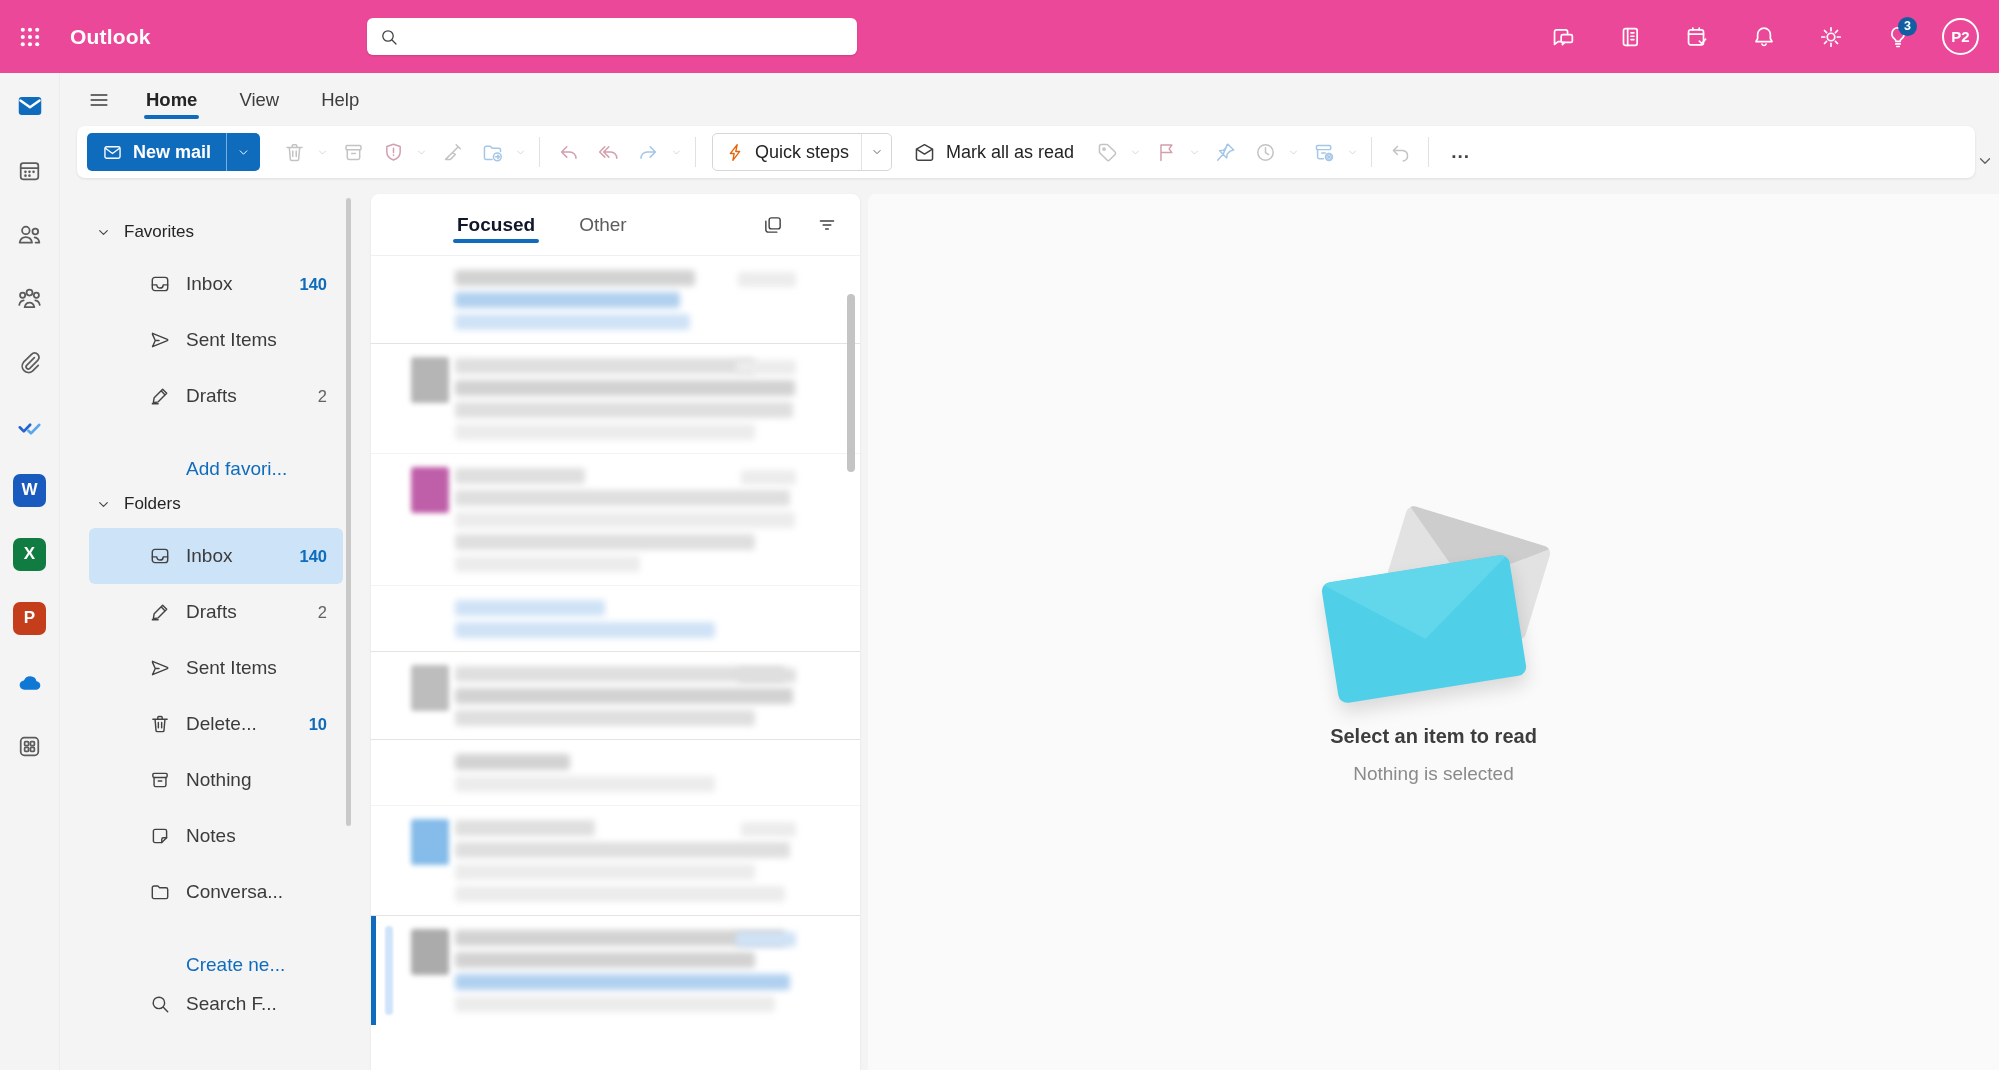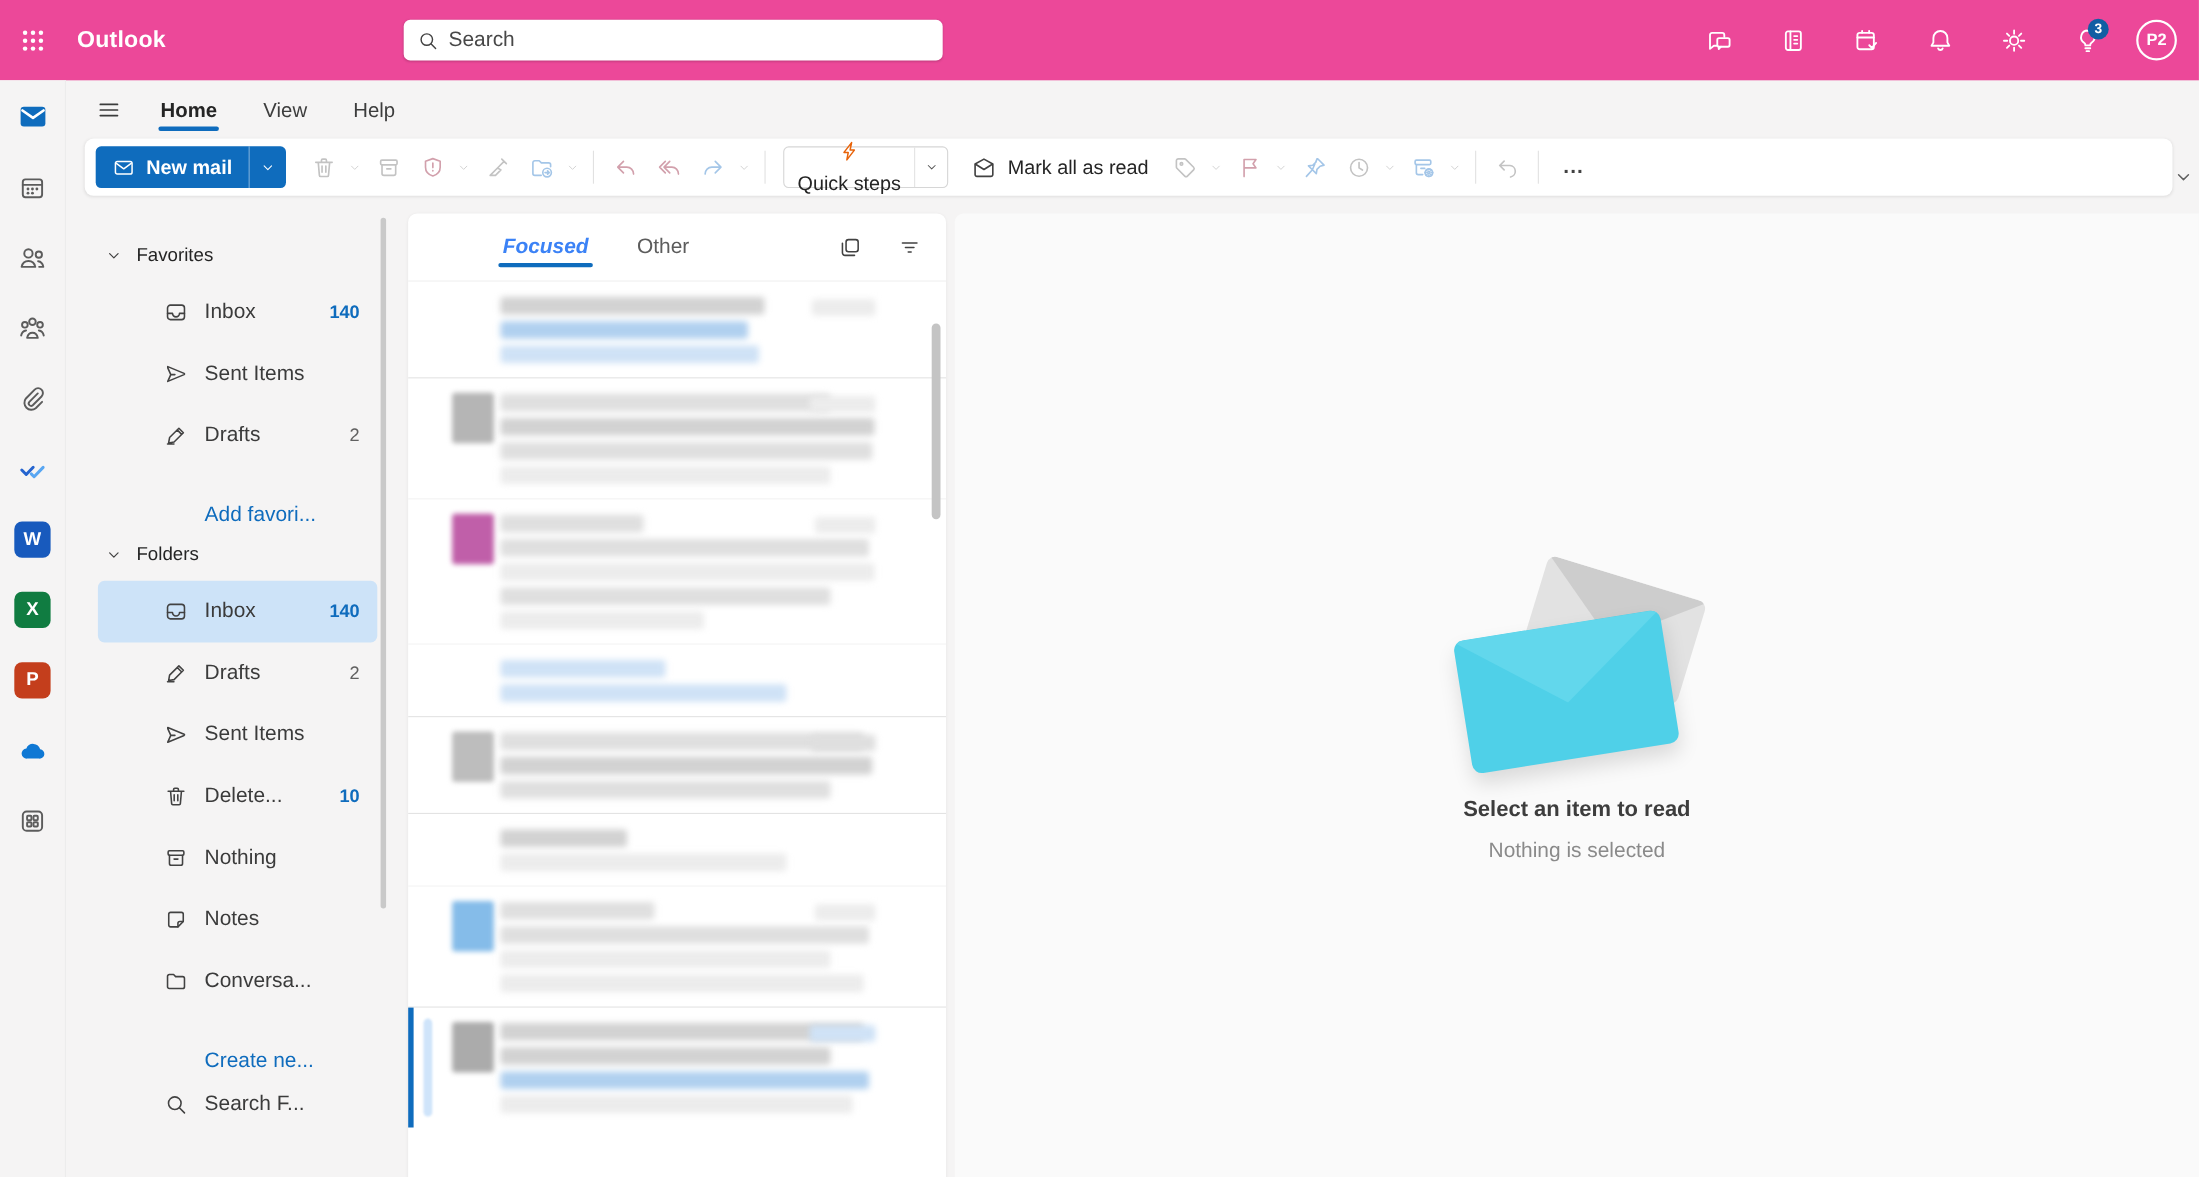--- a/index.html
+++ b/index.html
@@ -39,21 +39,21 @@
   .toolbar-wrap { position:relative; padding:0 24px 0 17px; }
   .toolbar { height:52px; background:#fff; border-radius:8px; box-shadow:0 1px 3px rgba(0,0,0,.09); display:flex; align-items:center; padding:0 10px; width:1898px; }
   .newmail { display:flex; height:38px; border-radius:5px; overflow:hidden; background:#0f6cbd; color:#fff; margin-right:14px; cursor:pointer; }
   .newmail-main { display:flex; align-items:center; gap:10px; padding:0 15px; font-size:18px; font-weight:600; background:none; border:none; color:#fff; cursor:pointer; font-family:inherit; }
   .newmail-chev { width:34px; display:flex; align-items:center; justify-content:center; border:none; border-left:1px solid rgba(255,255,255,.45); background:none; color:#fff; cursor:pointer; }
   .t-btn { width:40px; height:40px; display:flex; align-items:center; justify-content:center; background:none; border:none; border-radius:4px; cursor:pointer; }
   .t-chev { width:17px; height:40px; display:flex; align-items:center; justify-content:center; color:#cfcfcf; margin-right:2px; }
   .t-div { width:1px; height:30px; background:#e1e1e1; margin:0 8px; }
   .c-gray { color:#c3c3c3; } .c-rose { color:#d2a0ac; } .c-blue { color:#a4c6e8; } .c-dark { color:#424242; }
   .quicksteps { display:flex; align-items:center; height:38px; border:1px solid #d6d6d6; border-radius:5px; margin:0 8px; background:#fff; cursor:pointer; }
-  .qs-main { display:flex; align-items:center; gap:9px; padding:0 12px; font-size:18px; color:#242424; background:none; border:none; cursor:pointer; font-family:inherit;flex-direction:column; }
+  .qs-main { display:flex; align-items:center; gap:9px; padding:0 12px; font-size:18px; color:#242424; background:none; border:none; cursor:pointer; font-family:inherit; }
   .qs-chev { width:30px; height:100%; display:flex; align-items:center; justify-content:center; border:none; background:none; border-left:1px solid #e3e3e3; color:#555; cursor:pointer; }
   .markall { display:flex; align-items:center; gap:10px; padding:0 13px; height:40px; font-size:18px; color:#242424; background:none; border:none; border-radius:4px; cursor:pointer; font-family:inherit; }
   .more-btn { font-size:19px; font-weight:700; color:#424242; letter-spacing:1px; padding:0 14px; background:none; border:none; cursor:pointer; }
   .collapse-chev { position:absolute; right:2px; top:24px; width:22px; height:22px; color:#5f5f5f; background:none; border:none; cursor:pointer; }
 
   
   .content { flex:1; display:flex; padding:16px 0 0 17px; min-height:0; }
 
   
   .folder-pane { width:280px; position:relative; padding-top:14px; flex-shrink:0; }
@@ -67,21 +67,21 @@
   .fp-label { font-size:19px; color:#3b3b3b; }
   .fp-count { margin-left:auto; margin-right:16px; font-size:16.5px; color:#616161; }
   .fp-count.blue { color:#0f6cbd; font-weight:700; }
   .fp-row.link { padding-left:97px;align-items:flex-end; }
   .fp-row.link .fp-label { color:#0f6cbd; }
 
   
   .msg-card { width:489px; margin-left:14px; background:#fff; border-radius:8px 8px 0 0; box-shadow:0 1px 3px rgba(0,0,0,.07); display:flex; flex-direction:column; flex-shrink:0; position:relative; }
   .msg-header { height:62px; display:flex; align-items:center; padding:0 16px 0 82px; border-bottom:1px solid #f0f0f0; }
   .mtab { position:relative; font-size:19px; color:#5c5c5c; padding:16px 4px; margin-right:36px; background:none; border:none; cursor:pointer; font-family:inherit; }
-  .mtab.active { font-weight:700; color:#3b82f6;font-style:italic; }
+  .mtab.active { font-weight:700; color:#0f172a; }
   .mtab.active::after { content:""; position:absolute; left:0; right:0; bottom:9px; height:4px; border-radius:2px; background:#0f6cbd; }
   .msg-header-icons { margin-left:auto; display:flex; gap:20px; }
   .mh-btn { width:34px; height:34px; display:flex; align-items:center; justify-content:center; color:#424242; background:none; border:none; cursor:pointer; }
   .msg-scroll { position:absolute; right:5px; top:100px; width:8px; height:178px; border-radius:4px; background:#c4c4c4; }
   .msg-items { flex:1; overflow:hidden; }
   .msg-item { position:relative; display:flex; padding:13px 14px 7px 40px; border-bottom:1px solid #f3f3f3; cursor:pointer; }
   .msg-item.div-strong { border-bottom-color:#e3e3e3; }
   .msg-item.selected::before { content:""; position:absolute; left:0; top:0; bottom:0; width:5px; background:#0f6cbd; }
   .msg-item.selected .sel-strip { position:absolute; left:14px; top:10px; bottom:10px; width:8px; border-radius:4px; background:#cfe4fa; filter:blur(1px); }
   .msg-avatar { width:38px; height:46px; border-radius:3px; margin-right:6px; flex-shrink:0; filter:blur(2.5px); }
@@ -123,21 +123,20 @@
       </span>
   </button>
   <div class="app-title">Outlook</div>
   <div class="searchbox">
     <span class="ic">
         <svg width="20" height="20" viewBox="0 0 20 20">
           <circle cx="9" cy="9" r="5.2"></circle>
           <path d="M13 13l4 4"></path>
         </svg>
       </span>
-    <input placeholder="Search" style="">
   </div>
   <div class="topbar-right">
     <button class="tb-icon">
         <span class="ic">
           <svg width="26" height="26" viewBox="0 0 20 20">
             <path d="M8 13.5H6.2L3.5 15.7V6A1.5 1.5 0 0 1 5 4.5h7A1.5 1.5 0 0 1 13.5 6v1.3"></path>
             <rect x="8.6" y="8.2" width="8.6" height="6" rx="1.2"></rect>
             <path d="M11.2 14.2l-1.6 1.6v-1.6"></path>
           </svg>
         </span>

